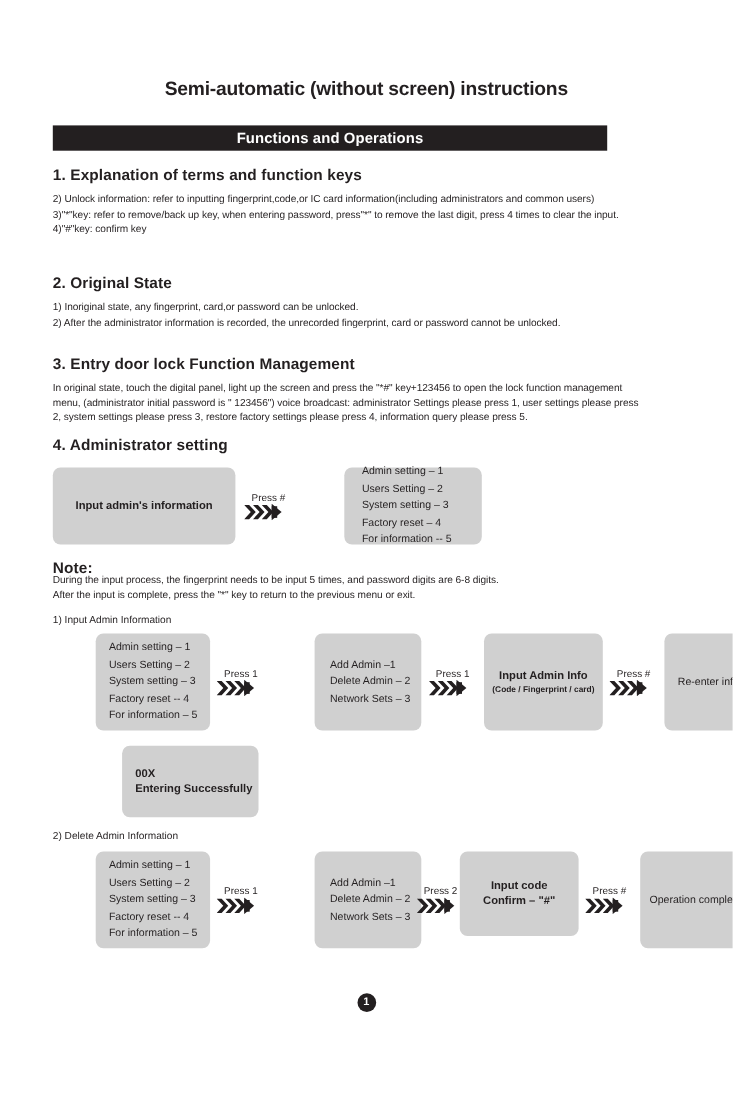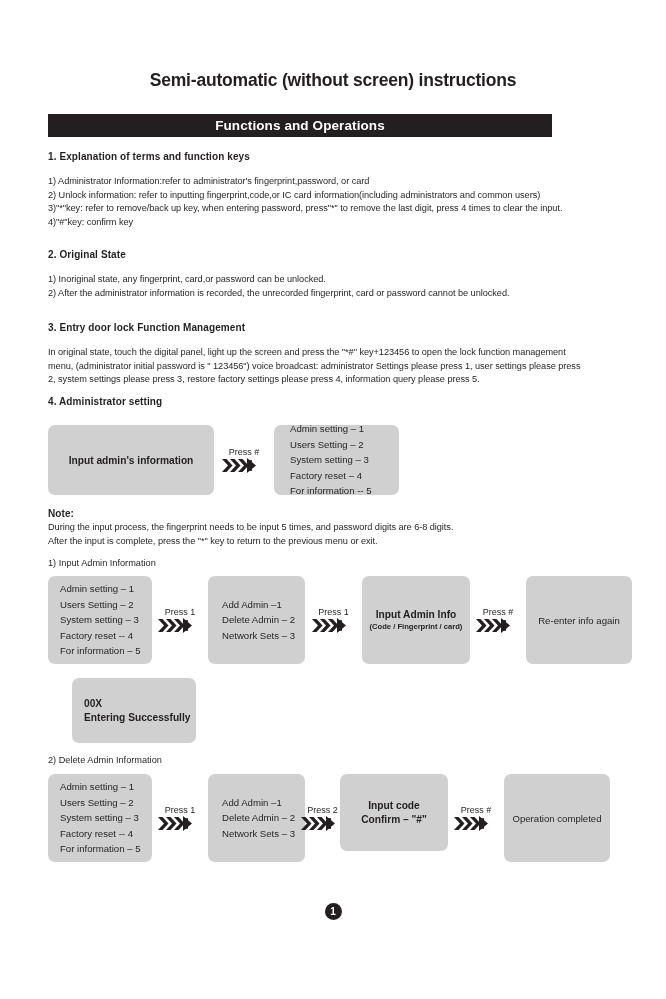--- a/index.html
+++ b/index.html
@@ -51,21 +51,21 @@
     display: flex;
     align-items: center;
     justify-content: center;
     letter-spacing: 0.1px;
   }
 
   
   .blk { position: absolute; left: 48px; width: 572px; }
 
   .h2 {
-    font-size: 10px;
+    font-size: 14px;
     font-weight: bold;
     color: #231f20;
     letter-spacing: 0.1px;
   }
   .para {
     font-size: 9.2px;
     line-height: 13.6px;
     color: #231f20;
     letter-spacing: -0.05px;
   }
@@ -84,21 +84,21 @@
   }
   .fbox {
     background: #d0d0d0;
     border-radius: 7px;
     display: flex;
     flex-direction: column;
     justify-content: center;
     box-sizing: border-box;
   }
   .fbox.center-txt { align-items: center; text-align: center; }
-  .fbox.left-txt { align-items: flex-start; }
+  .fbox.left-txt { align-items: flex-start; margin-left: 39px; }
 
   .menu-line {
     font-size: 9.6px;
     line-height: 15.4px;
     color: #231f20;
     white-space: nowrap;
   }
   .box-title {
     font-size: 10.2px;
     font-weight: bold;
@@ -166,21 +166,20 @@
 <div class="page">
 
   <div class="doc-title">Semi-automatic (without screen) instructions</div>
 
   <div class="section-bar">
     <span>Functions and Operations</span>
   </div>
 
   <div class="blk h2" style="top:151px;">1. Explanation of terms and function keys</div>
   <div class="blk para" style="top:175px;">
-    <div>1) Administrator Information:refer to administrator's fingerprint,password, or card</div>
     <div>2) Unlock information: refer to inputting fingerprint,code,or IC card information(including administrators and common users)</div>
     <div>3)"*"key: refer to remove/back up key, when entering password, press"*" to remove the last digit, press 4 times to clear the input.</div>
     <div>4)"#"key: confirm key</div>
   </div>
 
   <div class="blk h2" style="top:249px;">2. Original State</div>
   <div class="blk para" style="top:273px;">
     <div>1) Inoriginal state, any fingerprint, card,or password can be unlocked.</div>
     <div>2) After the administrator information is recorded, the unrecorded fingerprint, card or password cannot be unlocked.</div>
   </div>

